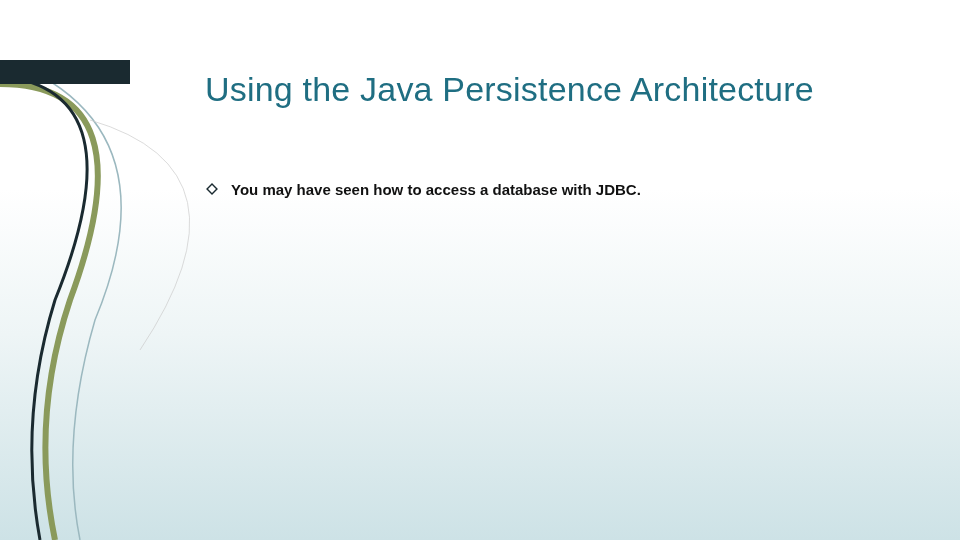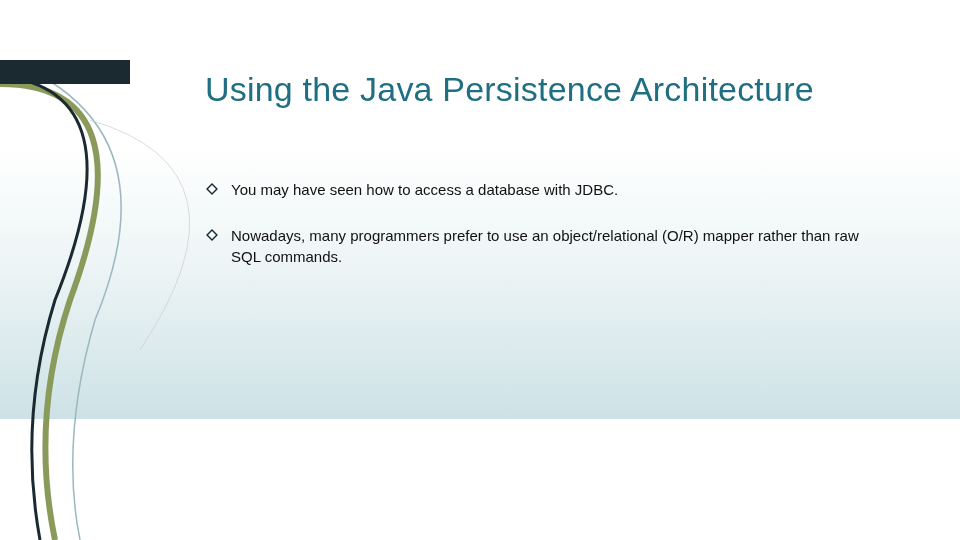--- a/index.html
+++ b/index.html
@@ -1,18 +1,18 @@
 <!DOCTYPE html>
 <html><head>
 <meta charset="utf-8">
 <style>
   html,body{margin:0;padding:0;width:960px;height:540px;overflow:hidden;font-family:Arial,Helvetica,sans-serif;}
   .slide{
     position:relative;
-    width:960px;height:419px;
+    width:960px;height:540px;
     background:linear-gradient(180deg,#ffffff 0%,#ffffff 35%,#eef5f6 62%,#cde2e6 100%);
   }
   
   .topbar{
     position:absolute;
     left:0;top:60px;
     width:130px;height:24px;
     background:#1a2a30;
     z-index:3;
   }
@@ -46,21 +46,21 @@
     color:#111;
     font-size:15px;
     line-height:1.35;
   }
   .bullet-icon{
     flex:0 0 auto;
     width:14px;height:14px;
     margin-right:12px;
     margin-top:2px;
   }
-  .bullet-text{flex:1 1 auto;}
+  .bullet-text{flex:1 1 auto;font-weight:bold;}
 </style>
 </head>
 <body>
 
 <div class="slide">
 
   <div class="topbar"></div>
 
   <svg class="swoosh" viewBox="0 0 220 540" preserveAspectRatio="none">
 
@@ -77,23 +77,17 @@
 
   <div class="body">
 
     <div class="bullet">
       <svg class="bullet-icon" viewBox="0 0 14 14">
         <rect x="3.5" y="3.5" width="7" height="7" transform="rotate(45 7 7)" fill="none" stroke="#1a2a30" stroke-width="1.4"></rect>
       </svg>
       <div class="bullet-text">You may have seen how to access a database with JDBC.</div>
     </div>
 
-    <div class="bullet">
-      <svg class="bullet-icon" viewBox="0 0 14 14">
-        <rect x="3.5" y="3.5" width="7" height="7" transform="rotate(45 7 7)" fill="none" stroke="#1a2a30" stroke-width="1.4"></rect>
-      </svg>
-      <div class="bullet-text">Nowadays, many programmers prefer to use an object/relational (O/R) mapper rather than raw SQL commands.</div>
-    </div>
 
 
   </div>
 
 </div>
 
 </body></html>

